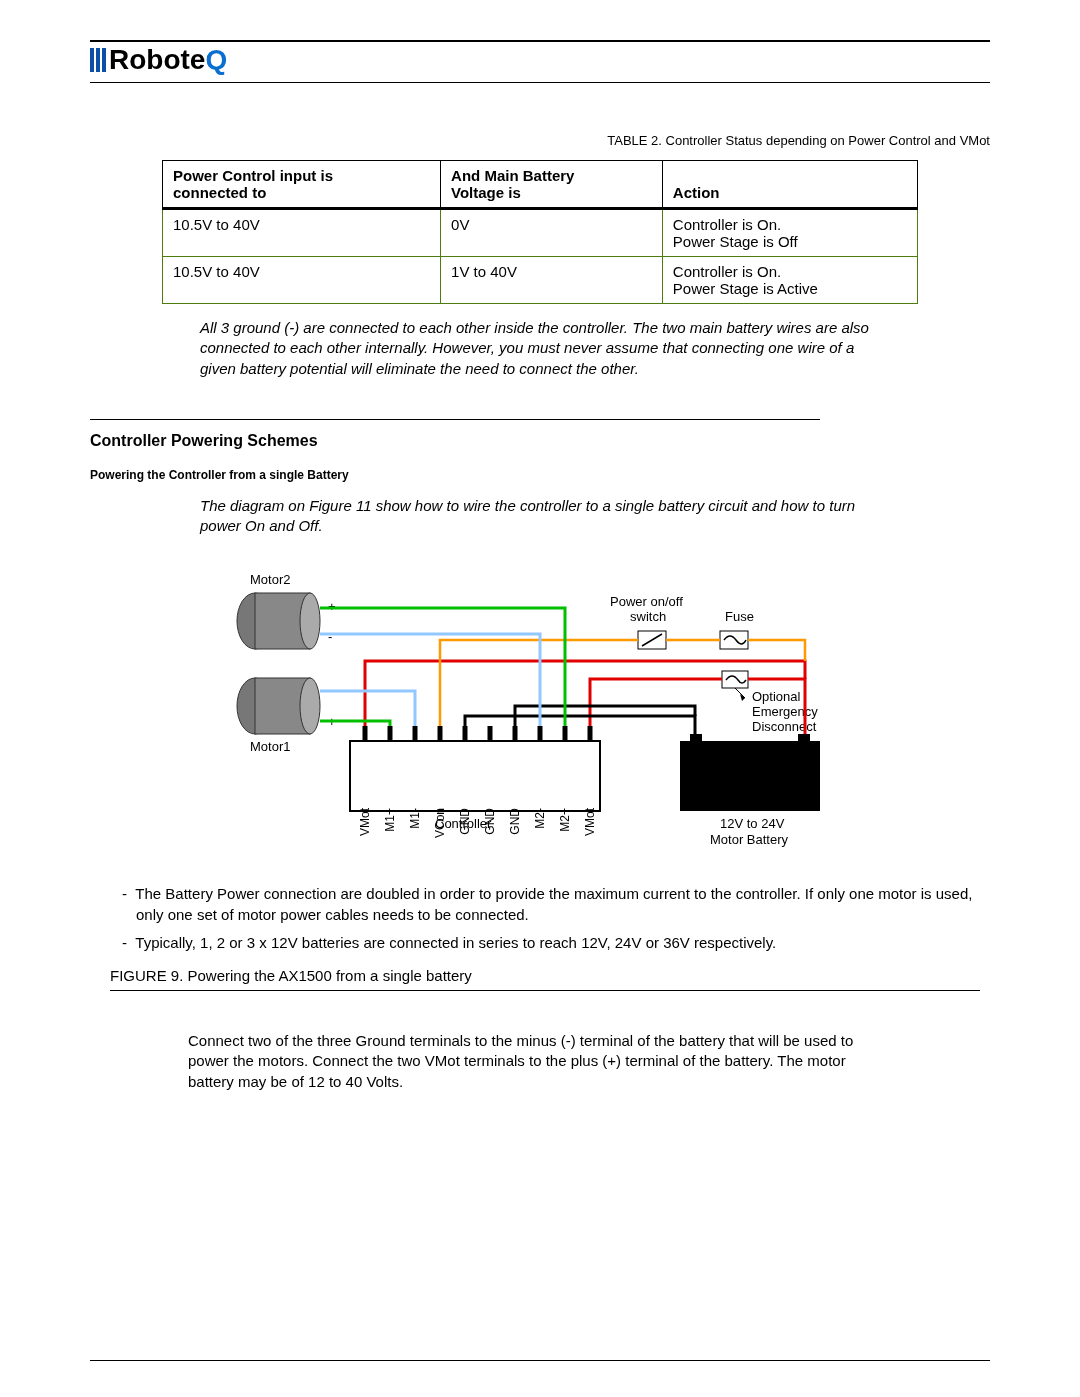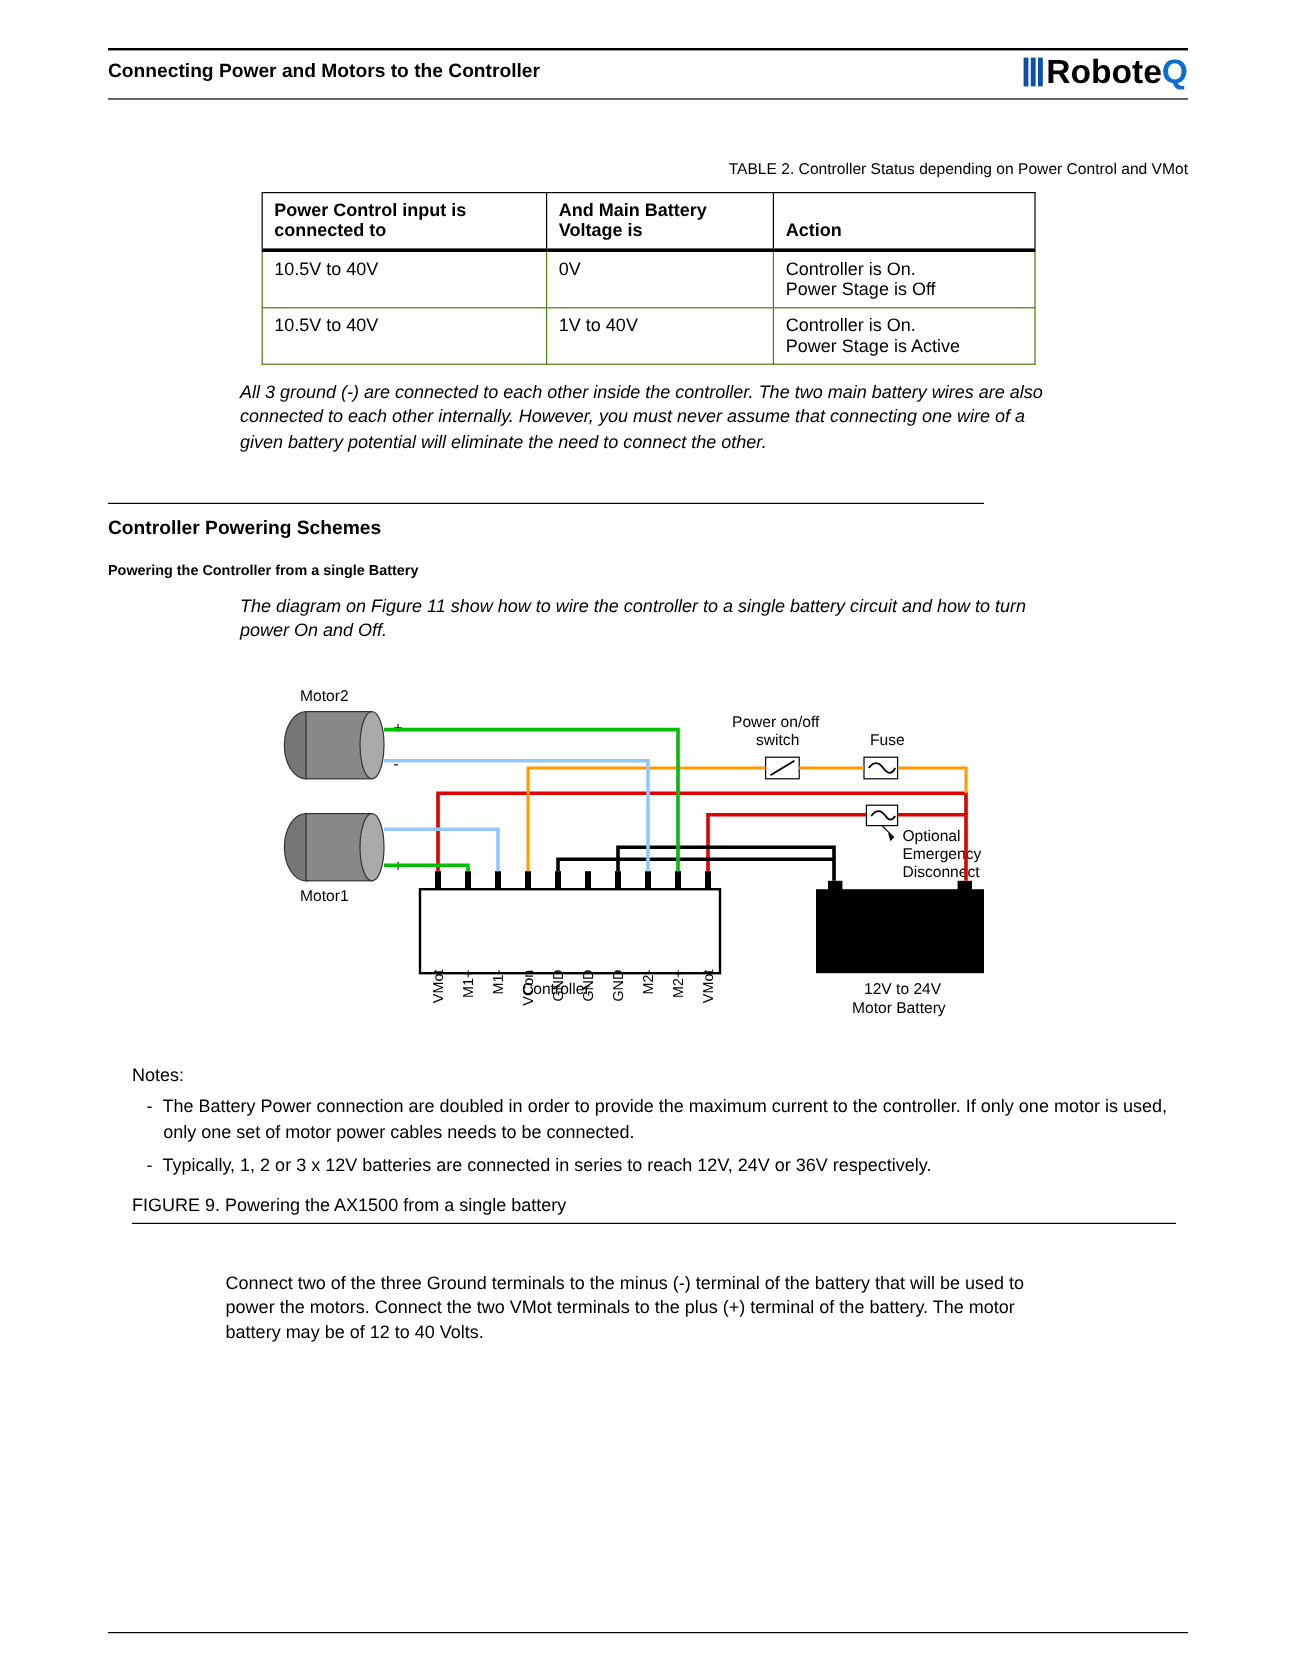--- a/index.html
+++ b/index.html
@@ -24,21 +24,21 @@
   .header-title { font-weight:bold; font-size:16px; }
   .logo { display:flex; align-items:center; font-weight:bold; font-size:28px; letter-spacing:0px; }
   .logo-bars { display:flex; gap:2px; margin-right:3px; }
   .logo-bars span { display:block; width:4px; height:24px; }
   .bar1 { background:#0a4fa8; }
   .bar2 { background:#0a4fa8; }
   .bar3 { background:#0a4fa8; }
   .logo-q { color:#0a6fd0; }
   .content { margin-top: 50px; }
   .table-caption { text-align:right; font-size:13px; margin-bottom:12px; }
-  table.status { width: 645px; margin: 0 auto; border-collapse: collapse; font-size:15px; }
+  table.status { width: 756px; margin: 0 auto; border-collapse: collapse; font-size:15px; }
   table.status th { text-align:left; font-weight:bold; padding:6px 10px; border:1px solid #000; border-bottom:3px solid #000; }
   table.status td { padding:6px 10px; border:1px solid #4d7c0f; vertical-align:top; }
   .para { margin: 14px 0 0 110px; font-size:15px; line-height:1.35; max-width: 680px; font-style: italic; }
   .section-rule { border:0; border-top:1px solid #000; margin: 40px 0 12px 0; width: 730px; }
   h2.section { font-size:16px; font-weight:bold; margin: 6px 0 18px 0; }
   h3.subsection { font-size:12px; font-weight:bold; margin: 2px 0 8px 0; }
   .figure-block { margin: 30px 0 0 0; }
   .fig-svg { display:block; margin: 0 auto; }
   .notes-label { font-size:15px; margin: 12px 0 0 20px; }
   .note-item { font-size:15px; line-height:1.35; margin: 8px 0 0 20px; text-indent:-14px; padding-left:26px; }
@@ -50,21 +50,20 @@
   .footer-row { display:flex; justify-content:space-between; font-size:14px; }
   .footer-center { font-style:italic; }
   .footer-right { font-style:italic; }
 </style>
 </head>
 <body>
 
 <div class="page">
   <div class="header-line-top"></div>
   <div class="header-row">
-    <div class="header-title">Connecting Power and Motors to the Controller</div>
     <div class="logo">
       <span class="logo-bars">
         <span class="bar1"></span>
           <span class="bar2"></span>
           <span class="bar3"></span>
       </span>
       <span>Robote</span>
         <span class="logo-q">Q</span>
     </div>
   </div>
@@ -196,21 +195,20 @@
         </g>
 
         <g stroke="#00c000" stroke-width="3" fill="none">
           <path d="M385 160 L385 42 L140 42"></path>
         </g>
         <g stroke="#90c8ff" stroke-width="3" fill="none">
           <path d="M360 160 L360 68 L140 68"></path>
         </g>
       </svg>
 
-      <div class="notes-label">Notes:</div>
       <div class="note-item">-&nbsp;&nbsp;<span>The Battery Power connection are doubled in order to provide the maximum current to the controller. If only one motor is used, only one set of motor power cables needs to be connected.</span></div>
       <div class="note-item">-&nbsp;&nbsp;<span>Typically, 1, 2 or 3 x 12V batteries are connected in series to reach 12V, 24V or 36V respectively.</span></div>
       <div class="fig-caption">FIGURE 9.  Powering the AX1500 from a single battery</div>
       <hr class="fig-underline">
     </div>
 
     <div class="conn-para">Connect two of the three Ground terminals to the minus (-) terminal of the battery that will be used to power the motors. Connect the two VMot terminals to the plus (+) terminal of the battery. The motor battery may be of 12 to 40 Volts.</div>
   </div>
 
   <div class="footer">

